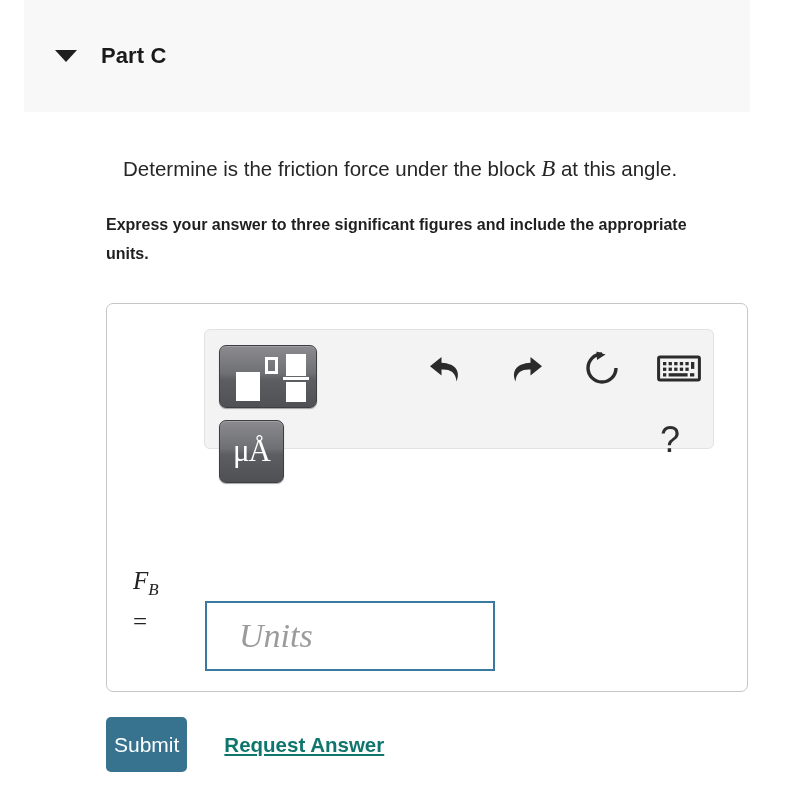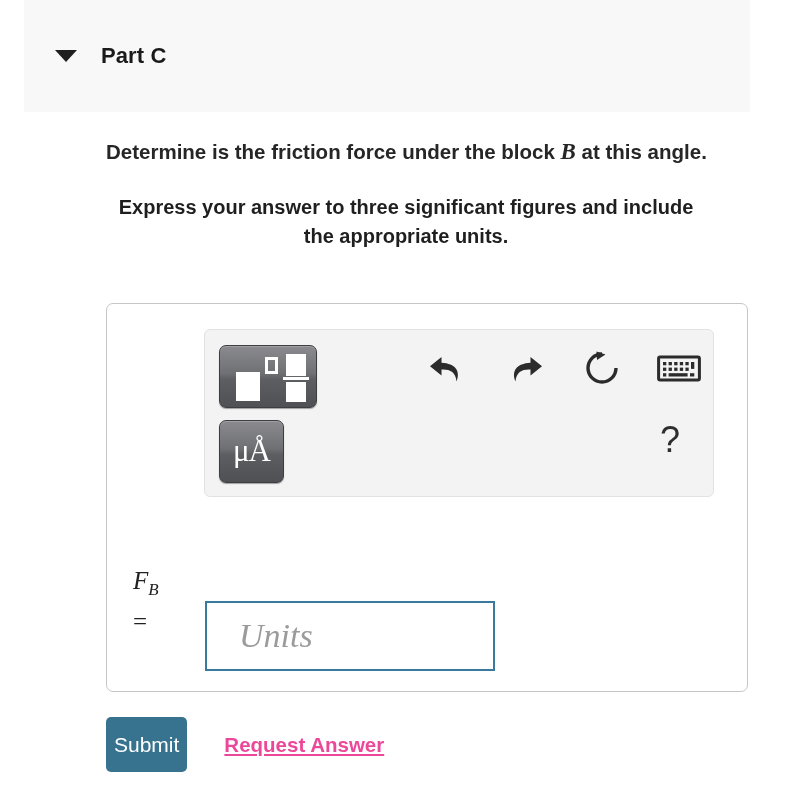--- a/index.html
+++ b/index.html
@@ -48,36 +48,34 @@
   .question-block {
     position: absolute;
     left: 106px;
     top: 136px;
     width: 645px;
   }
   .question-text {
     font-size: 20.5px;
     line-height: 31px;
     color: #262626;
-    margin: 0;
-    font-weight: bold;
+    margin: 17px;
   }
   .mathvar {
     font-family: "Liberation Serif", serif;
     font-style: italic;
     font-size: 23px;
   }
   .instruction-text {
     margin: 26px 0 0 0;
-    font-size: 20px;
+    font-size: 16px;
     line-height: 29px;
     font-weight: bold;
     color: #1f1f1f;
     max-width: 600px;
-    text-align: center;
   }
 
   
   .answer-panel {
     position: absolute;
     left: 106px;
     top: 303px;
     width: 642px;
     height: 389px;
     border: 1px solid #c6c6c6;
@@ -85,21 +83,21 @@
     background: #ffffff;
     box-sizing: border-box;
   }
 
   
   .math-toolbar {
     position: absolute;
     left: 97px;
     top: 25px;
     width: 510px;
-    height: 168px;
+    height: 120px;
     background: #f3f3f3;
     border: 1px solid #e2e2e2;
     border-radius: 6px;
     box-sizing: border-box;
   }
   .tool-btn {
     position: absolute;
     background: linear-gradient(to bottom, #8a8a8f 0%, #6f7074 45%, #5d5e62 55%, #4f5054 100%);
     border: 1px solid #3d3e42;
     border-radius: 7px;
@@ -249,21 +247,21 @@
     border: none;
     border-radius: 5px;
     font-family: "Liberation Sans", sans-serif;
     font-size: 21px;
     padding: 0 8px;
     height: 55px;
     cursor: pointer;
   }
   .request-answer-link {
     margin-left: 37px;
-    color: #ec4899;
+    color: #0f766e;
     font-size: 20.5px;
     font-weight: bold;
     text-decoration: underline;
     cursor: pointer;
   }
 </style>
 </head>
 <body>
 
 <div class="part-header">

